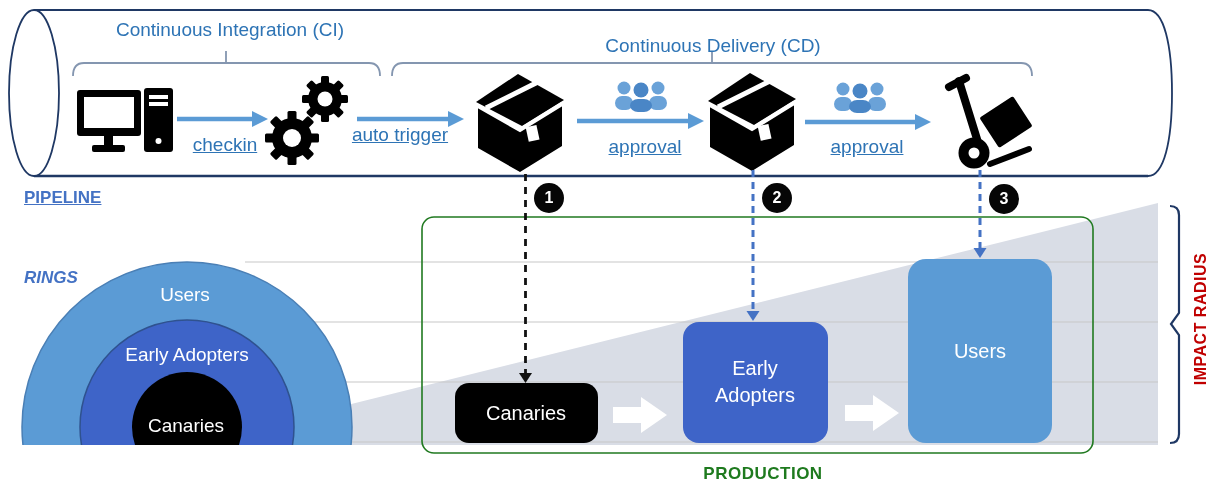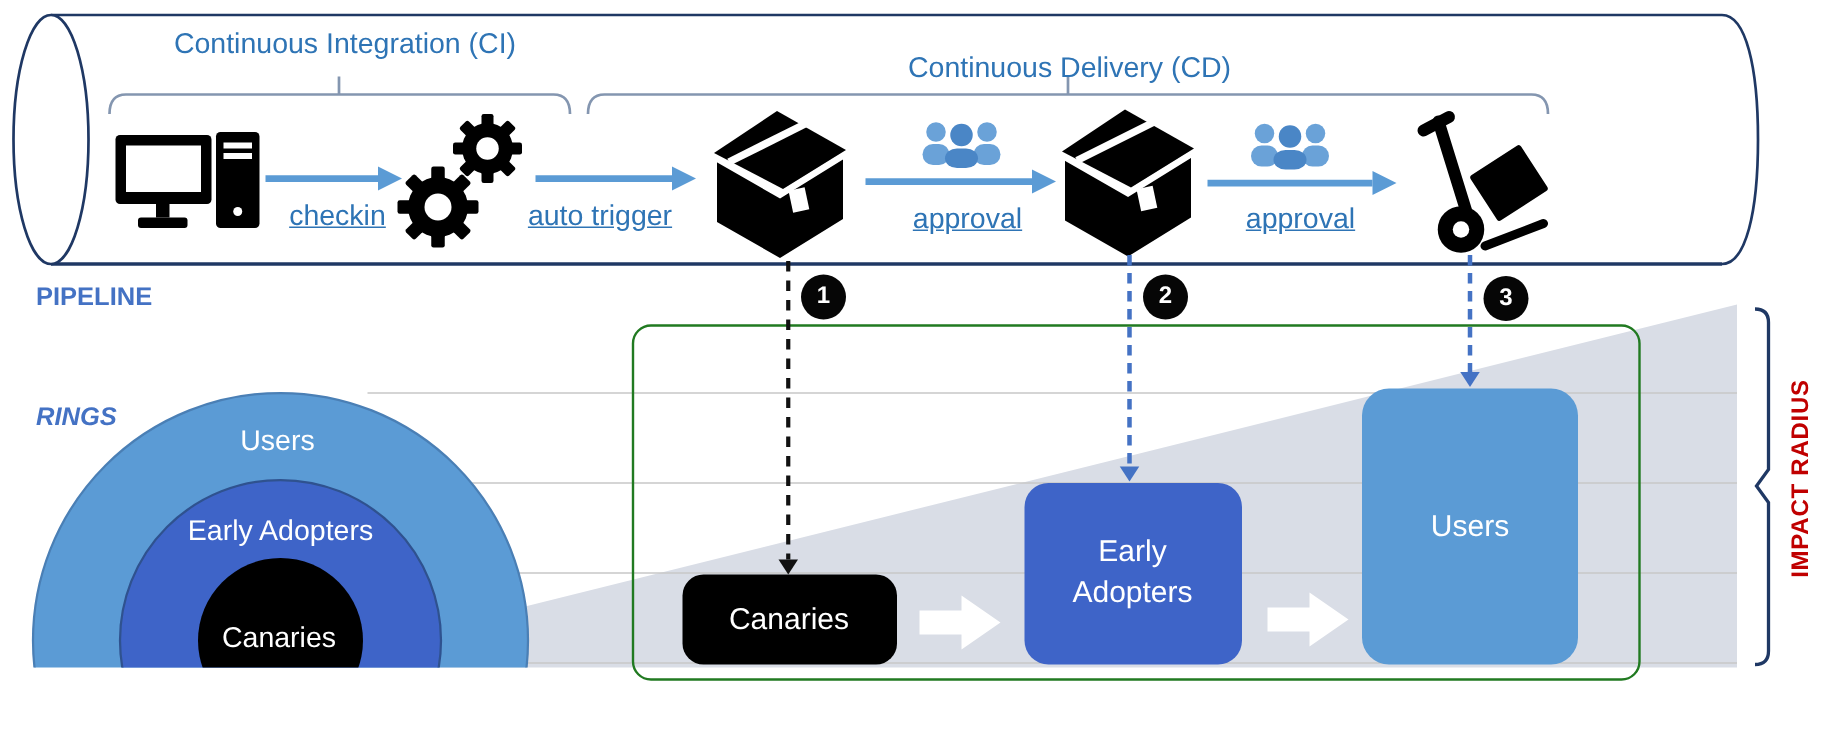--- a/index.html
+++ b/index.html
@@ -174,35 +174,36 @@
       <polygon points="973.5,248 986.5,248 980,258" fill="#4472C4"></polygon>
     </g>
 
     <path d="M1170,206 Q1179,206 1179,215 L1179,313 L1171,324 L1179,335 L1179,434 Q1179,443 1170,443" fill="none" stroke="#1F3864" stroke-width="2.2"></path>
   </svg>
 
   <div class="lbl hdr" style="left:100px;top:19px;width:260px;">Continuous Integration (CI)</div>
   <div class="lbl hdr" style="left:563px;top:19px;width:300px;margin-top:16px;">Continuous Delivery (CD)</div>
 
   <div class="lbl step" style="left:175px;top:134px;width:100px;">checkin</div>
-  <div class="lbl step" style="left:330px;top:134px;width:140px;text-align:center;">auto trigger</div>
+  <div class="lbl step" style="left:330px;top:124px;width:140px;text-align:center;">auto trigger</div>
   <div class="lbl step" style="left:585px;top:136px;width:120px;">approval</div>
   <div class="lbl step" style="left:807px;top:136px;width:120px;">approval</div>
 
   <div class="badge" style="left:534px;top:183px;">1</div>
   <div class="badge" style="left:762px;top:183px;">2</div>
   <div class="badge" style="left:989px;top:184px;">3</div>
 
-  <div class="lbl section" style="left:24px;top:188px;">PIPELINE</div>
+  <div class="lbl section" style="left:24px;top:188px;text-decoration:underline;">PIPELINE</div>
   <div class="lbl section" style="left:24px;top:268px;font-style:italic;">RINGS</div>
 
   <div class="lbl ringlbl" style="left:125px;top:284px;width:120px;">Users</div>
   <div class="lbl ringlbl" style="left:107px;top:344px;width:160px;">Early Adopters</div>
   <div class="lbl ringlbl" style="left:126px;top:415px;width:120px;">Canaries</div>
 
   <div class="lbl boxlbl" style="left:456px;top:402px;width:140px;">Canaries</div>
   <div class="lbl boxlbl wrap2" style="left:700px;top:355px;width:110px;">Early Adopters</div>
   <div class="lbl boxlbl" style="left:920px;top:340px;width:120px;">Users</div>
 
+  <div class="lbl prodlbl" style="left:663px;top:464px;width:200px;">PRODUCTION</div>
 
   <div class="lbl impact" style="left:1101px;top:310px;width:200px;">IMPACT RADIUS</div>
 
 </div>
 
 </body></html>

